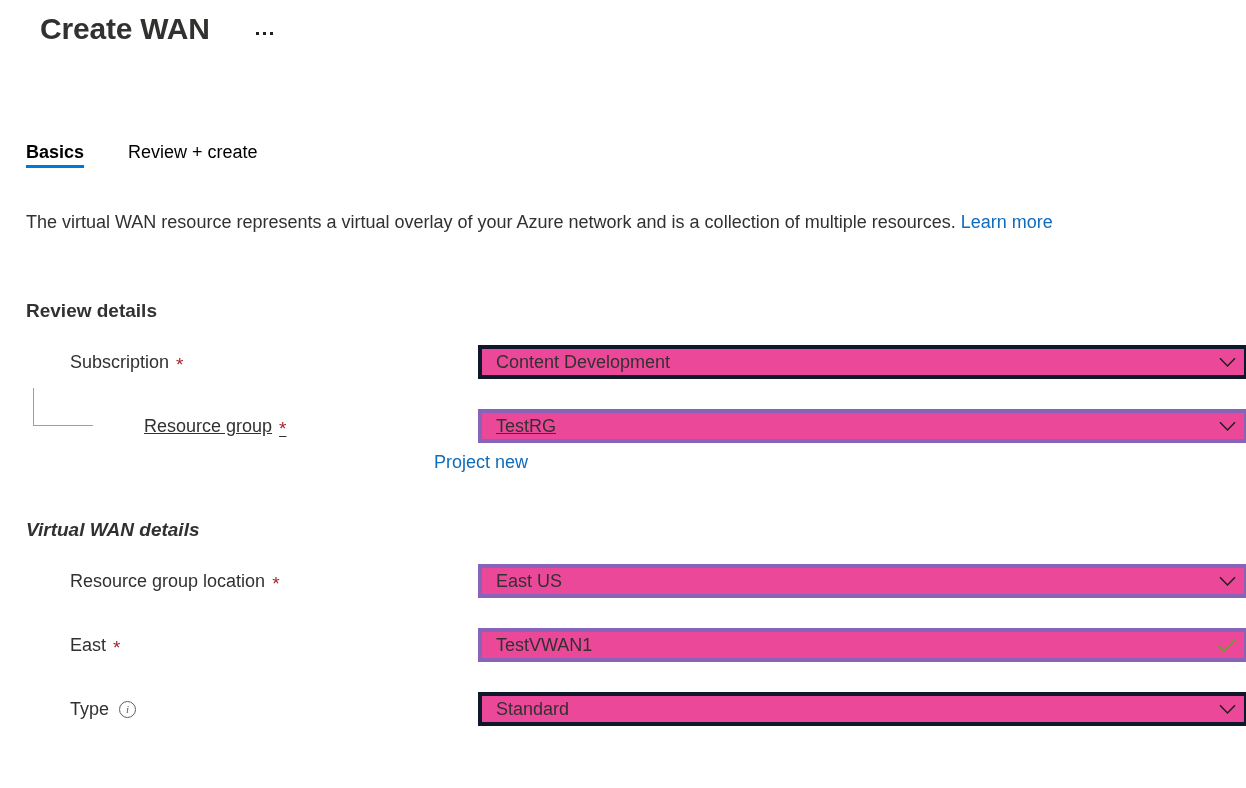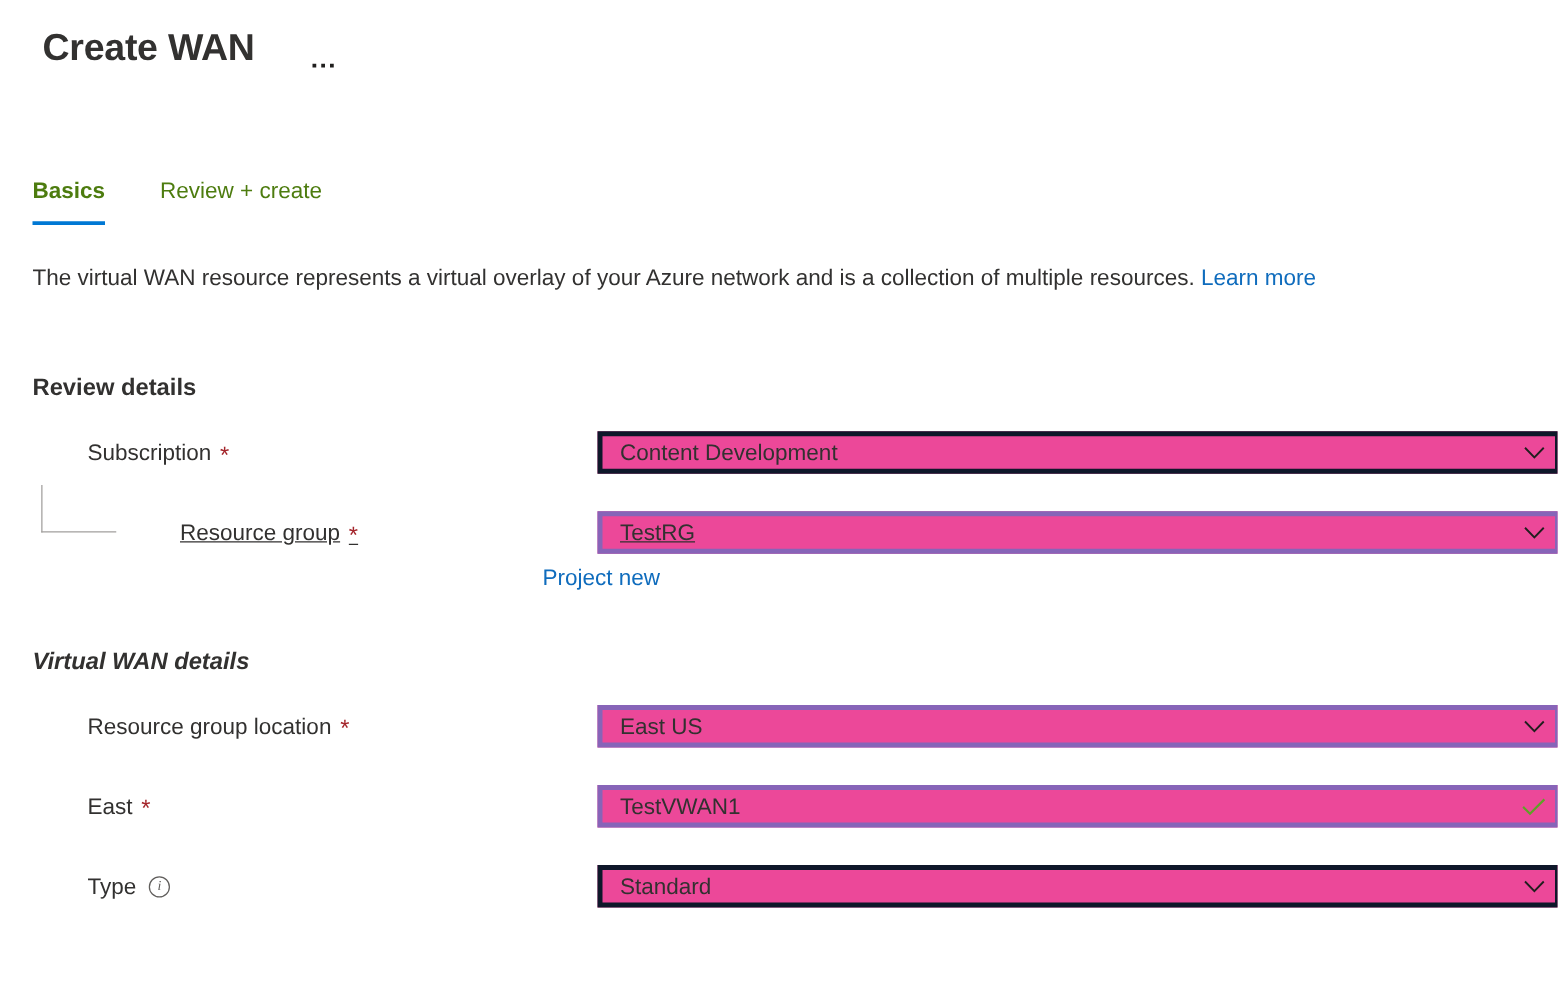--- a/index.html
+++ b/index.html
@@ -17,24 +17,23 @@
     overflow: hidden;
     position: relative;
   }
 
   
   .page-header {
     position: absolute;
     left: 0;
     top: 0;
     display: flex;
-    align-items: flex-end;
+    align-items: center;
     height: 58px;
-    padding-left: 26px;
-    margin-left: 8px;
+    padding-left: 40px;
   }
   .page-title {
     font-size: 30px;
     font-weight: 600;
     color: #323130;
     letter-spacing: -0.2px;
     line-height: 38px;
     white-space: nowrap;
   }
   .ellipsis-menu {
@@ -60,22 +59,22 @@
     left: 26px;
     top: 140px;
     display: flex;
     align-items: flex-start;
     gap: 0;
   }
   .tab {
     position: relative;
     font-size: 18px;
     line-height: 24px;
-    color: #4d7c0f;
-    padding: 0 16px 16px 0;
+    color: #000000;
+    padding: 0 16px 4px 0;
     margin-right: 14px;
     cursor: pointer;
     white-space: nowrap;
   }
   .tab.active {
     font-weight: 700;
   }
   .tab.active::after {
     content: "";
     position: absolute;

